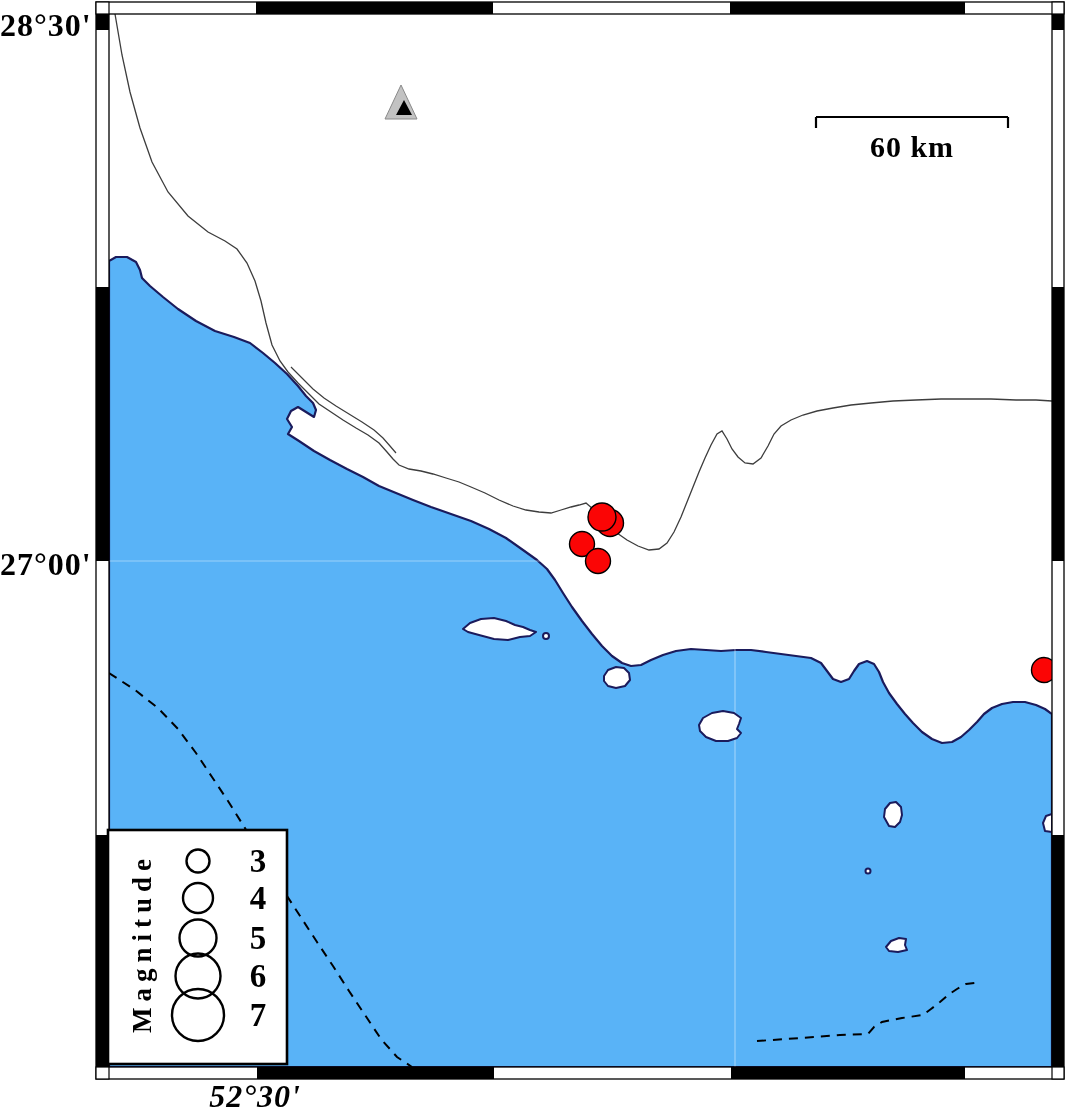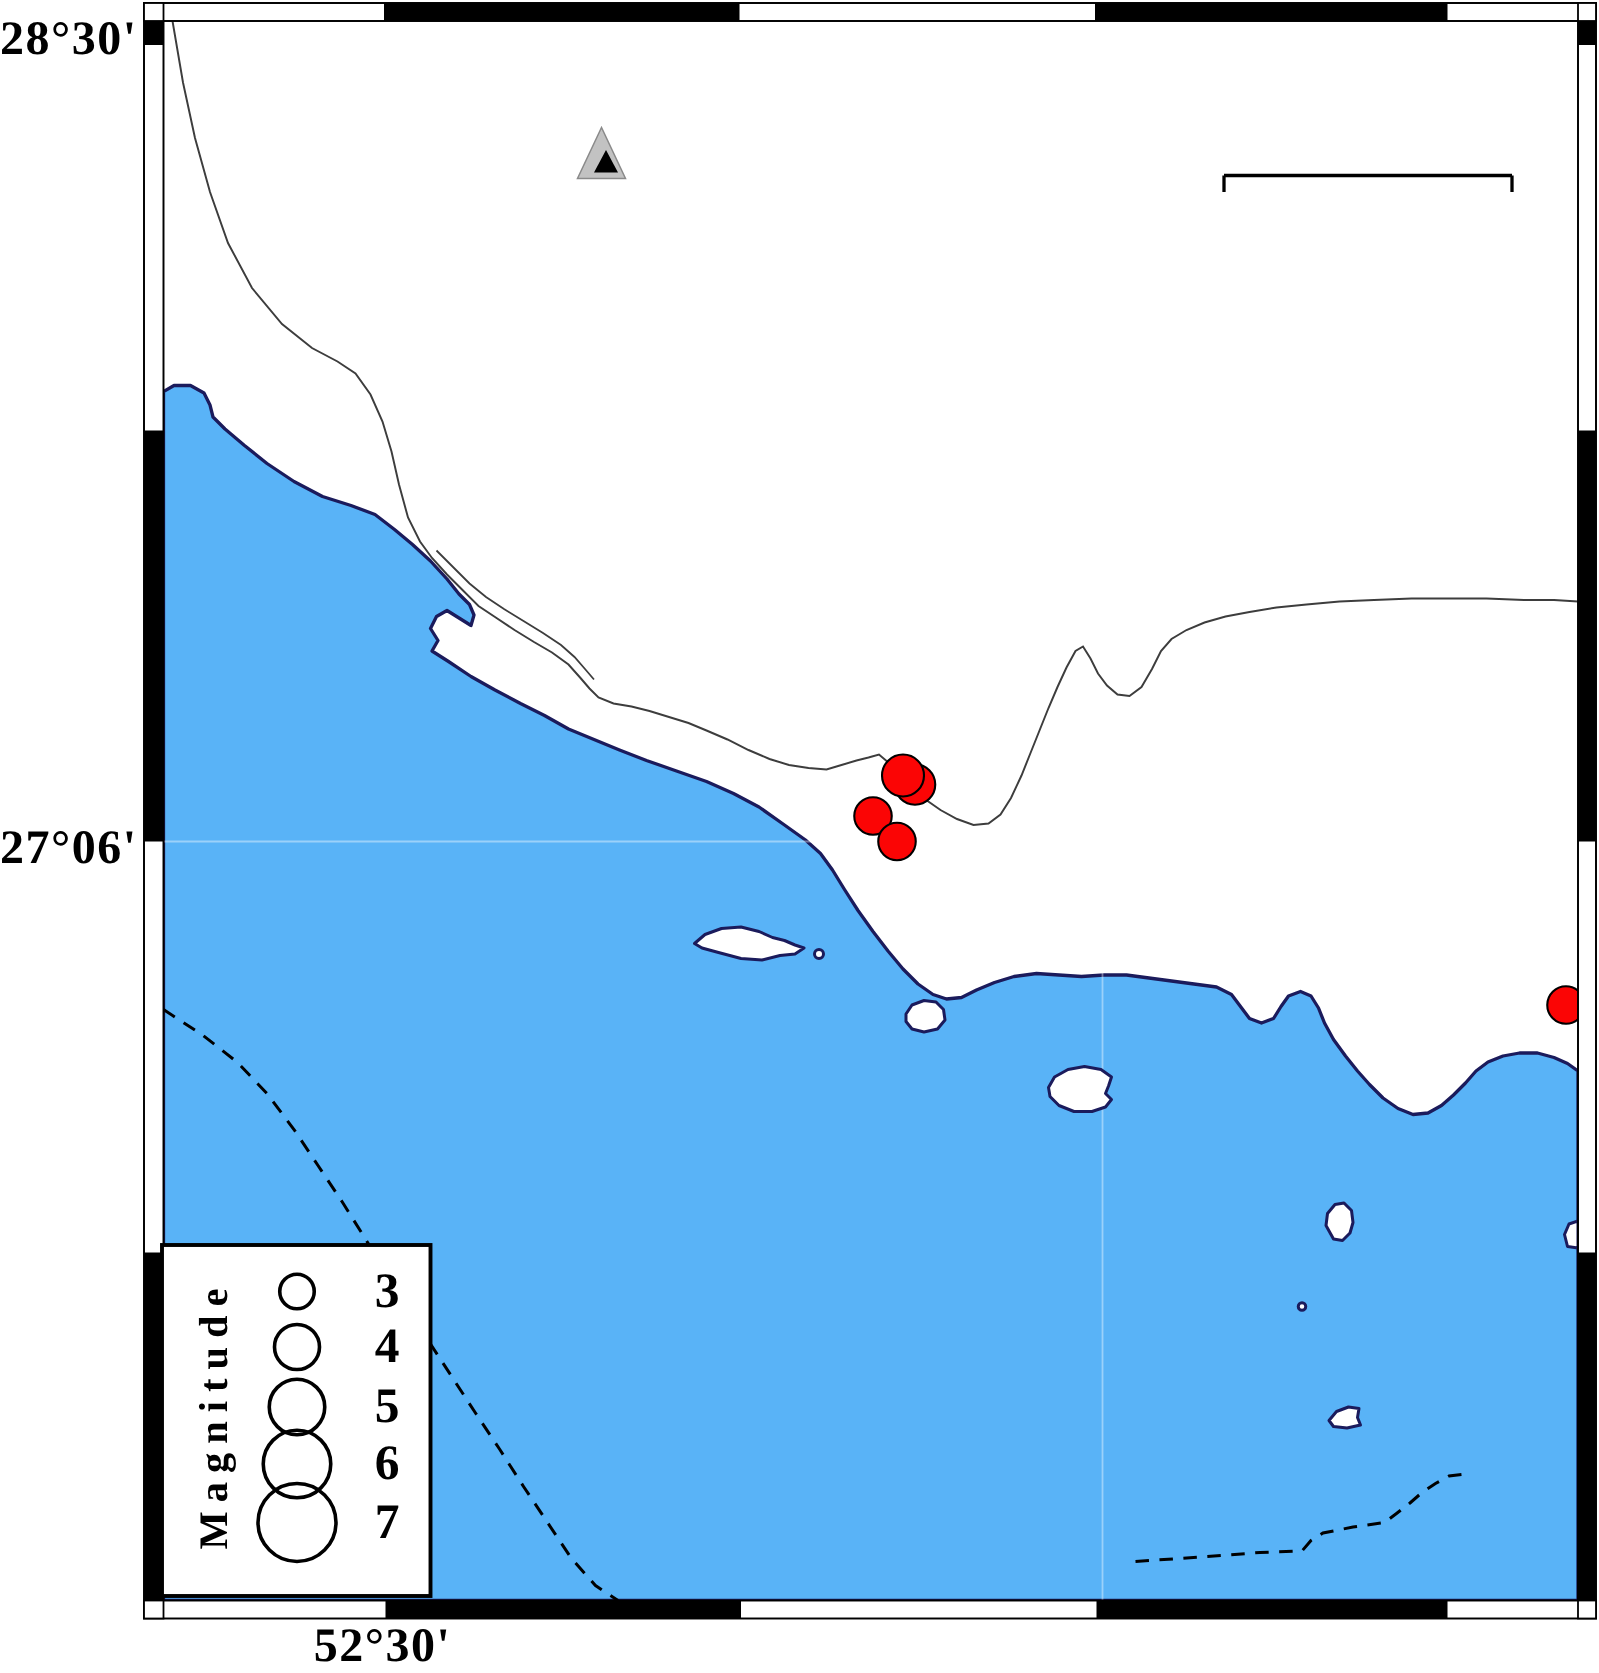--- a/index.html
+++ b/index.html
@@ -3,21 +3,21 @@
 <meta charset="utf-8">
 <style>
   html,body{margin:0;padding:0;background:#fff;}
   .page{position:relative;width:1066px;height:1115px;background:#ffffff;overflow:hidden;
         font-family:"Liberation Serif","DejaVu Serif",serif;}
   svg.map{position:absolute;left:0;top:0;}
   .lbl{position:absolute;font-weight:bold;color:#000;white-space:nowrap;}
   .lat{width:88px;text-align:right;font-size:32px;letter-spacing:1px;height:40px;line-height:40px;left:0;}
   .lat-top{top:5px;}
   .lat-mid{top:544px;}
-  .lon{width:200px;text-align:center;font-size:32px;letter-spacing:1px;height:38px;line-height:38px;top:1077px;}
+  .lon{width:200px;text-align:center;font-size:32px;letter-spacing:1px;height:38px;line-height:38px;top:1077px;font-style:italic;}
   .lon-1{left:155px;}
   .lon-2{left:637px;}
   .scale-label{left:812px;top:130px;width:200px;text-align:center;font-size:30px;letter-spacing:1px;}
   .magnitude-title{left:12px;top:926px;width:260px;height:34px;line-height:34px;text-align:center;
         font-size:27px;letter-spacing:6px;transform:rotate(-90deg);}
   .legend-num{position:absolute;left:230px;width:56px;text-align:center;font-size:33px;font-weight:bold;
         height:38px;line-height:38px;color:#000;}
 </style>
 </head>
 <body>
@@ -80,22 +80,23 @@
         <rect x="108" y="830" width="179" height="234" fill="#ffffff" stroke="#000000" stroke-width="2.6"></rect>
         <circle cx="198" cy="861" r="11.5" fill="none" stroke="#000000" stroke-width="2.4"></circle>
         <circle cx="198" cy="898" r="15" fill="none" stroke="#000000" stroke-width="2.4"></circle>
         <circle cx="198" cy="938" r="18.5" fill="none" stroke="#000000" stroke-width="2.4"></circle>
         <circle cx="198" cy="976" r="22.5" fill="none" stroke="#000000" stroke-width="2.4"></circle>
         <circle cx="198" cy="1015" r="26" fill="none" stroke="#000000" stroke-width="2.4"></circle>
       </g>
     </svg>
 
   <div class="lbl lat lat-top">28°30'</div>
-  <div class="lbl lat lat-mid">27°06'</div>
+  <div class="lbl lat lat-mid">27°00'</div>
   <div class="lbl lon lon-1">52°30'</div>
+  <div class="lbl scale-label">60 km</div>
   <div class="lbl magnitude-title">Magnitude</div>
   <div id="legend-labels">
       <div class="legend-num" style="top: 842px;">3</div>
       <div class="legend-num" style="top: 879px;">4</div>
       <div class="legend-num" style="top: 919px;">5</div>
       <div class="legend-num" style="top: 957px;">6</div>
       <div class="legend-num" style="top: 996px;">7</div>
     </div>
 </div>
 

